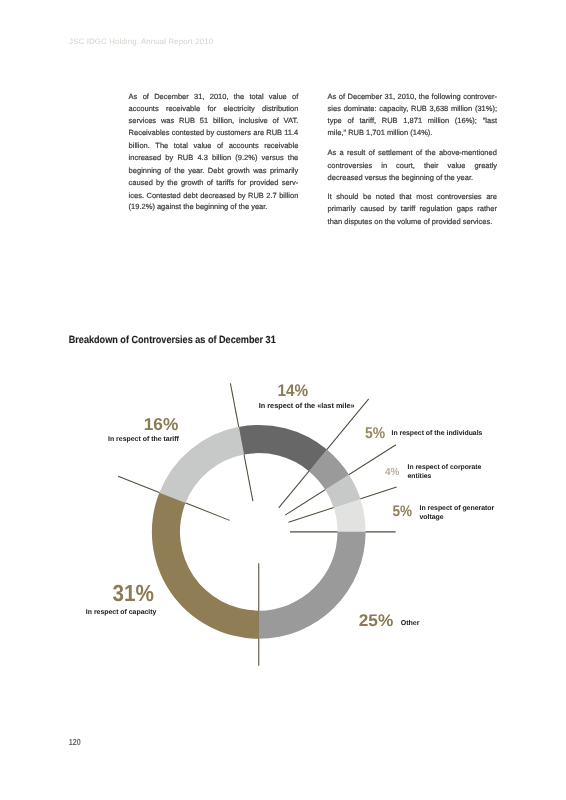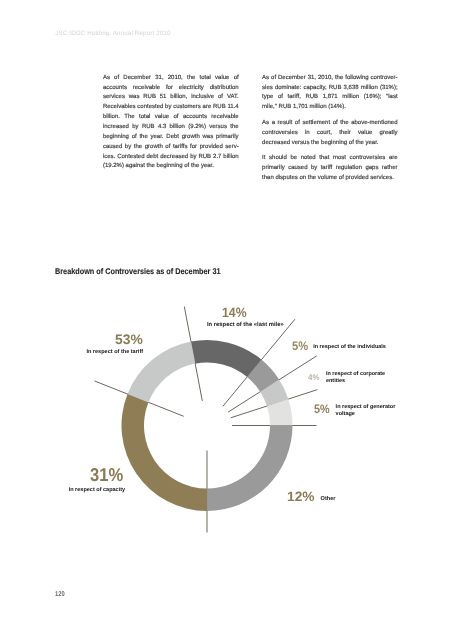--- a/index.html
+++ b/index.html
@@ -103,20 +103,20 @@
   </svg>
 
 <div class="pct" id="pct-0" style="color: rgb(138, 123, 85);">14%</div>
 <div class="lbl nw" id="lbl-0">In respect of the «last mile»</div>
 <div class="pct" id="pct-1" style="color: rgb(151, 136, 95);">5%</div>
 <div class="lbl nw" id="lbl-1">In respect of the individuals</div>
 <div class="pct" id="pct-2" style="color: rgb(186, 178, 162);">4%</div>
 <div class="lbl" id="lbl-2">In respect of corporate entities</div>
 <div class="pct" id="pct-3" style="color: rgb(144, 129, 90);">5%</div>
 <div class="lbl" id="lbl-3">In respect of generator voltage</div>
-<div class="pct" id="pct-4" style="color: rgb(138, 123, 85);">12%</div>
+<div class="pct" id="pct-4" style="color: rgb(138, 123, 85);">25%</div>
 <div class="lbl nw" id="lbl-4">Other</div>
 <div class="pct" id="pct-5" style="color: rgb(138, 123, 85);">31%</div>
 <div class="lbl nw" id="lbl-5">In respect of capacity</div>
-<div class="pct" id="pct-6" style="color: rgb(138, 123, 85);">53%</div>
+<div class="pct" id="pct-6" style="color: rgb(138, 123, 85);">16%</div>
 <div class="lbl nw" id="lbl-6">In respect of the tariff</div>
 
 <div class="abs" id="page-number">120</div>
 
 </body></html>

